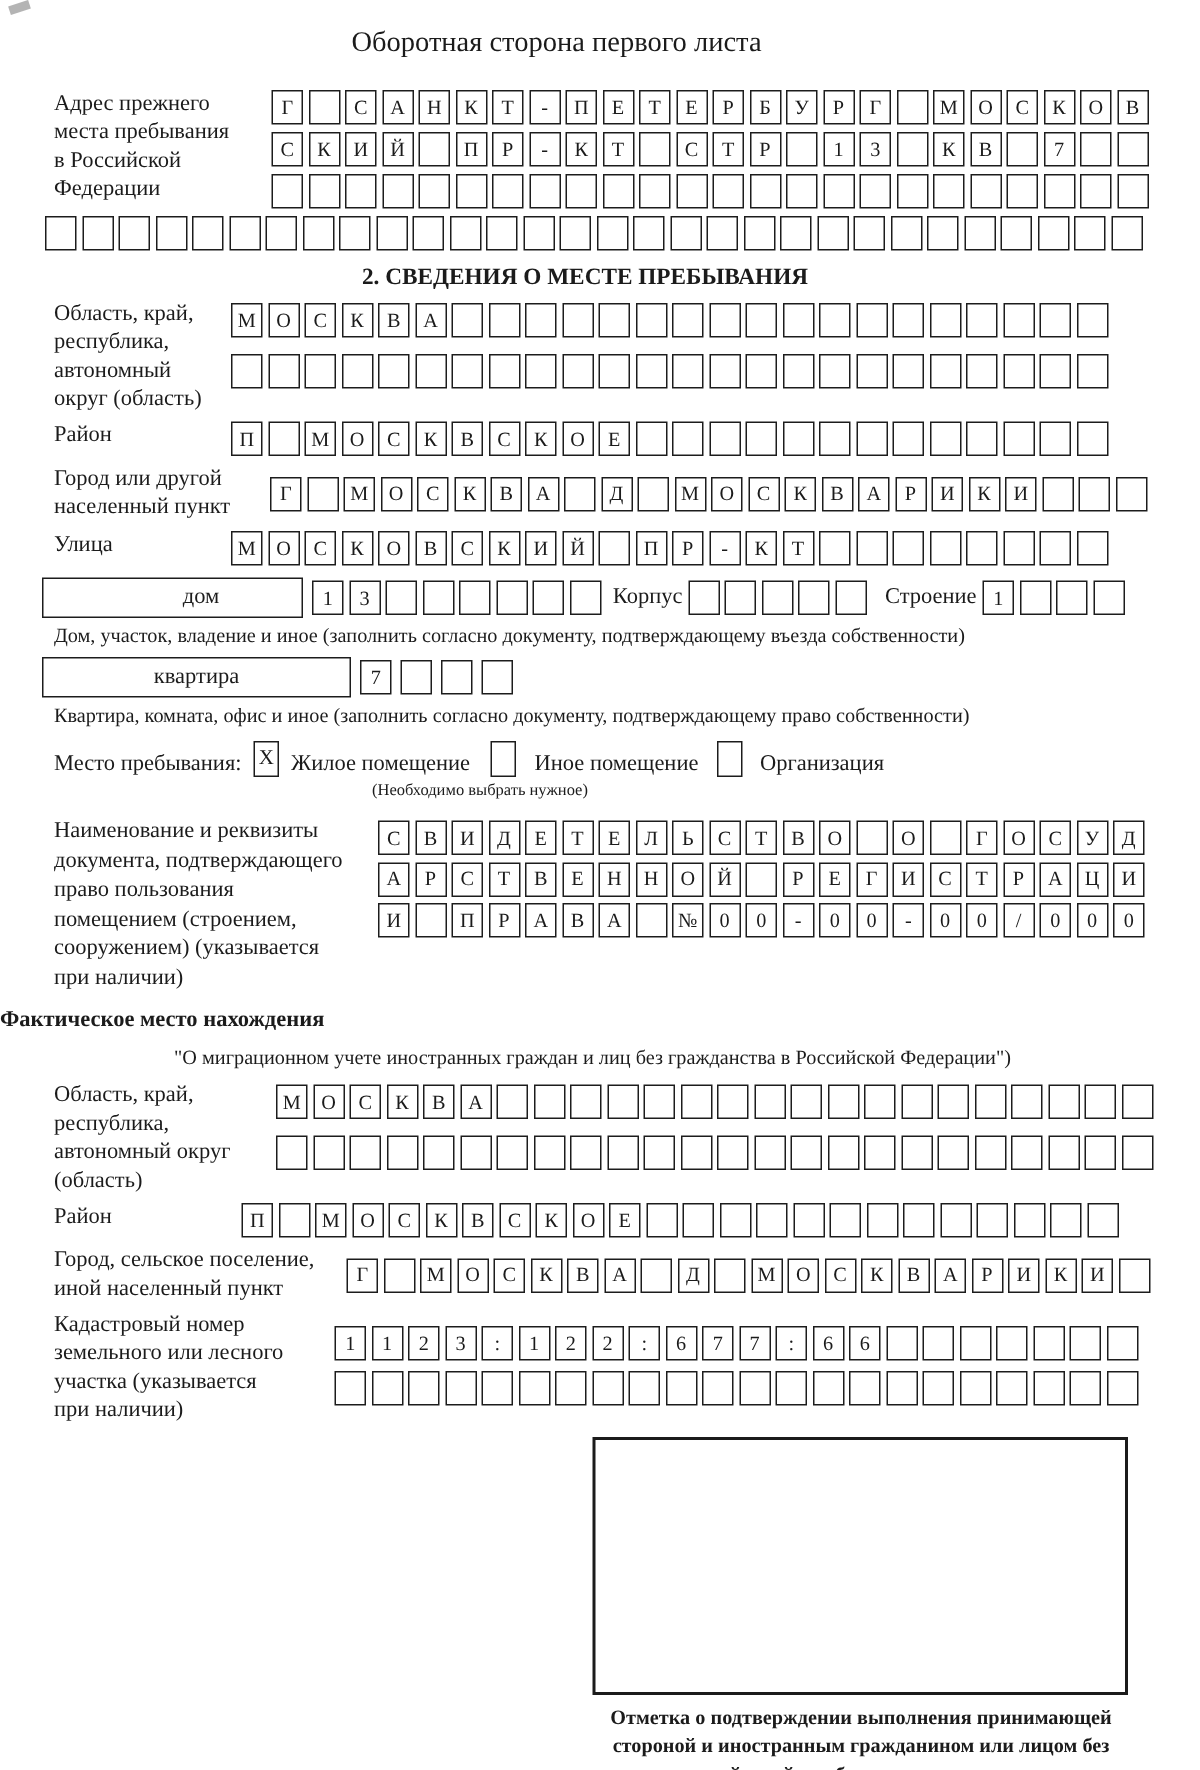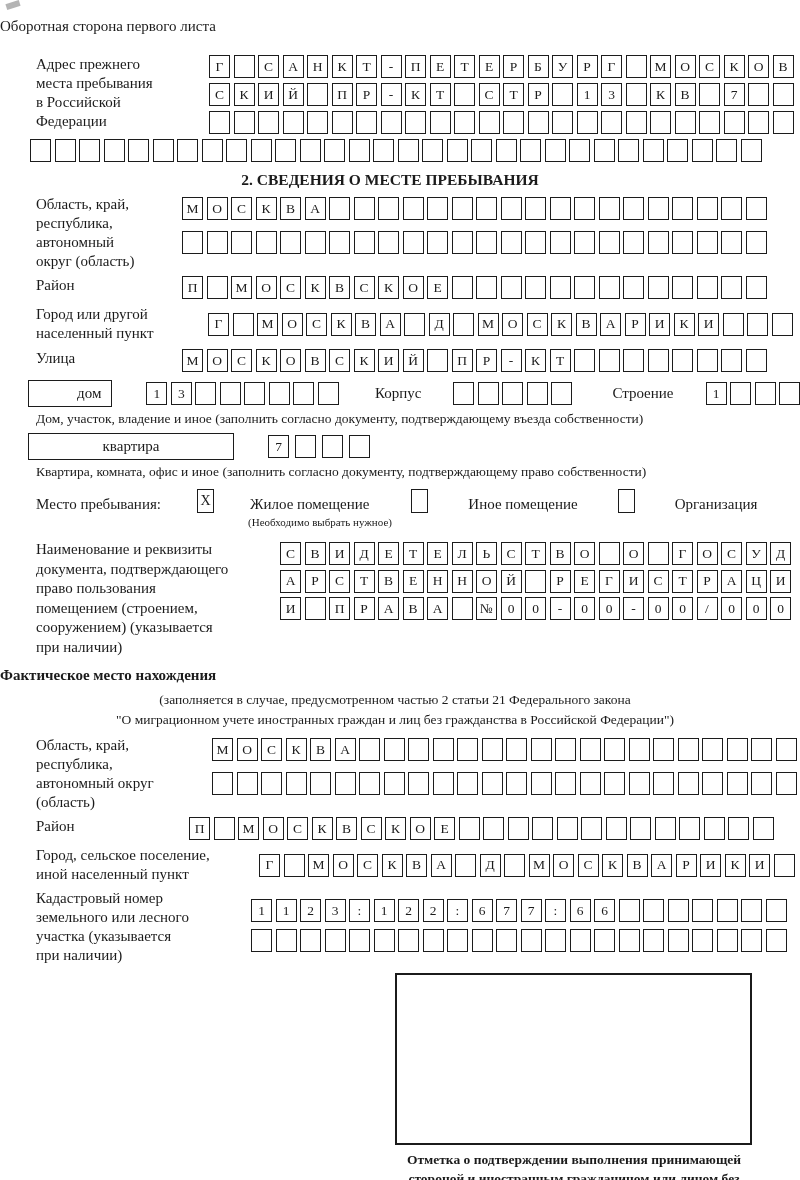--- a/index.html
+++ b/index.html
@@ -1,44 +1,44 @@
 <!DOCTYPE html>
 <html><head>
 <meta charset="utf-8">
 <style>
   html,body{margin:0;padding:0;background:#fff;}
   body{width:800px;height:1180px;color:#1b1b1b;
        font-family:"Liberation Serif","DejaVu Serif",serif;}
   .page{position:relative;width:800px;height:1180px;overflow:hidden;background:#fff;}
   .artifact{position:absolute;left:6px;top:2px;width:14px;height:6px;background:#777;opacity:.55;transform:rotate(-18deg);}
-  .header{padding-top:18px;padding-right:58px;text-align:left;font-size:15px;}
+  .header{padding-top:18px;padding-right:58px;text-align:center;font-size:19px;}
   .lbl{font-size:15px;line-height:19px;white-space:pre-line;}
   .cells{display:flex;gap:3.5px;}
   .cell{flex:0 0 auto;width:21px;height:23px;border:1.5px solid #1c1c1c;box-sizing:border-box;
         display:flex;align-items:center;justify-content:center;font-size:13.5px;background:#fff;}
   .colrows{display:flex;flex-direction:column;gap:5px;}
-  .flexrow{display:flex;gap:28px;}
+  .flexrow{display:flex;}
   .block1{margin-left:36px;margin-top:20px;}
   .block1 .lbl{width:145px;flex:0 0 auto;}
   .fullrow{margin-left:30px;margin-top:5px;}
   .note{font-size:13.5px;text-align:center;margin-top:5px;width:790px;}
   .sect-title{font-size:15.5px;font-weight:bold;text-align:center;margin-top:9px;width:780px;}
   .regionblk{margin-left:36px;margin-top:6px;}
   .regionblk .lbl{width:118px;flex:0 0 auto;}
   .regionblk .colrows{gap:11px;margin-top:2px;}
   .raionrow{margin-left:36px;margin-top:5px;}
   .raionrow .lbl{width:118px;flex:0 0 auto;}
   .cityblk{margin-left:36px;margin-top:6px;align-items:center;}
   .cityblk .lbl{width:144px;flex:0 0 auto;}
   .streetrow{margin-left:36px;margin-top:6px;}
   .streetrow .lbl{width:118px;flex:0 0 auto;}
   .houserow{margin-left:28px;margin-top:8px;align-items:center;}
   .wide-field{border:1.5px solid #1c1c1c;box-sizing:border-box;height:27px;display:flex;
               align-items:center;justify-content:center;font-size:15px;background:#fff;}
-  .house-field{width:144px;padding-left:38px;}
+  .house-field{width:174px;padding-left:38px;}
   .apt-field{width:206px;}
   .inline-lbl{font-size:15px;flex:0 0 auto;}
   .caption{margin-left:36px;margin-top:4px;font-size:13.5px;}
   .aptrow{margin-left:28px;margin-top:6px;align-items:center;}
   .aptrow .cells{gap:6px;}
   .stayline{margin-left:36px;margin-top:9px;align-items:flex-end;font-size:15px;}
   .checkbox{width:17px;height:24px;border:1.5px solid #1c1c1c;box-sizing:border-box;flex:0 0 auto;
             display:flex;align-items:center;justify-content:center;font-size:14px;}
   .choose-note{font-size:11px;text-align:center;width:640px;margin-top:3px;}
   .docblk{margin-left:36px;margin-top:12px;}
@@ -470,21 +470,20 @@
           <span class="cell">/</span>
           <span class="cell">0</span>
           <span class="cell">0</span>
           <span class="cell">0</span>
         </div>
     </div>
   </div>
 
   <div class="fact-title">Фактическое место нахождения</div>
   <div class="fact-sub">
-    <div>(заполняется в случае, предусмотренном частью 2 статьи 21 Федерального закона</div>
     <div>"О миграционном учете иностранных граждан и лиц без гражданства в Российской Федерации")</div>
   </div>
 
   <div class="flexrow region2blk">
     <div class="lbl">Область, край,
 республика,
 автономный округ
 (область)</div>
     <div class="colrows">
       <div class="cells">

